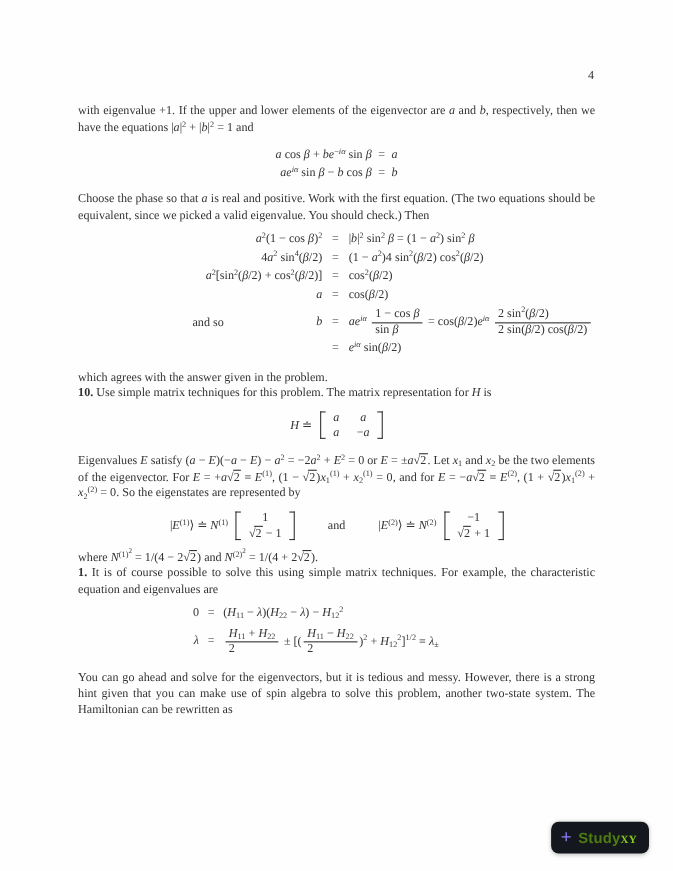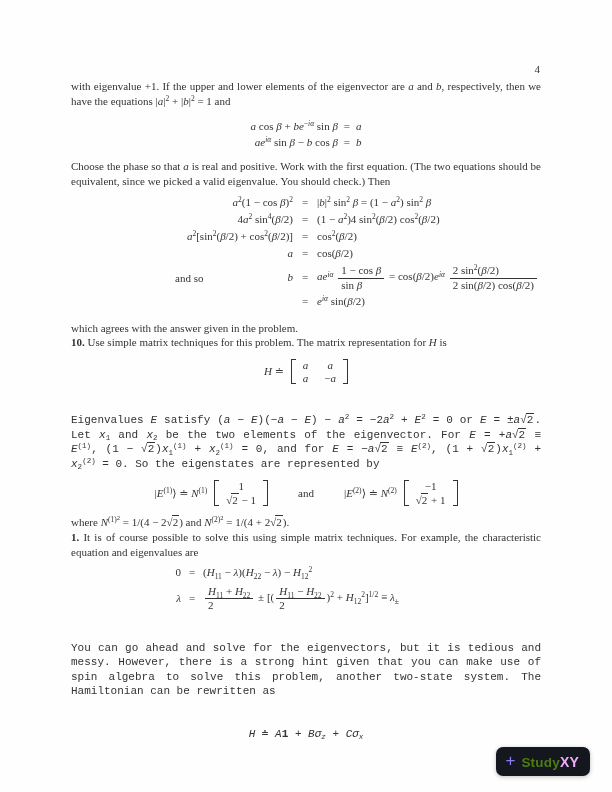--- a/index.html
+++ b/index.html
@@ -1,21 +1,21 @@
 <!DOCTYPE html>
 <html><head>
 <meta charset="utf-8">
 <style>
   html,body{margin:0;padding:0;background:#ffffff;}
   .page{
     width:612px;height:792px;position:relative;overflow:hidden;background:#fffefe;
     font-family:"Liberation Serif",serif;font-size:11px;color:#333;
   }
   .pagenum{position:absolute;top:63px;right:72px;}
-  .content{position:absolute;left:71px;top:79px;width:470px;}
+  .content{position:absolute;left:71px;top:94px;width:470px;}
   .para{text-align:justify;line-height:14.6px;}
   i{font-style:italic;}
   b{font-weight:bold;}
   sup{font-size:7.5px;line-height:0;position:relative;vertical-align:baseline;top:-4px;}
   sub{font-size:7.5px;line-height:0;position:relative;vertical-align:baseline;top:2.5px;}
   sup sup{font-size:6.5px;top:-2.5px;}
   .frac{display:inline-block;vertical-align:middle;line-height:1.2;margin:0 2px;}
   .frac .num{display:block;padding:0 3px;}
   .frac .den{display:block;border-top:1px solid #333;padding:0 3px;}
   .sqrt{white-space:nowrap;}
@@ -31,33 +31,33 @@
   .rhs{text-align:left;}
   .rowlabel{position:absolute;left:104px;top:50%;transform:translateY(-50%);}
   .eqcenter{display:flex;justify-content:center;align-items:center;}
   .matrix{display:inline-flex;align-items:stretch;margin-left:7px;}
   .brk{width:4px;border:1px solid #333;margin:1px 0;}
   .brk.l{border-right:none;}
   .brk.r{border-left:none;}
   .mcells{display:grid;justify-items:center;align-items:center;padding:1px 7px;column-gap:16px;row-gap:1px;}
   .c2{grid-template-columns:auto auto;}
   .c1{grid-template-columns:auto;}
-  .statesmid{margin:0 30px;}.mt8{margin-top:8px;}.mt9{margin-top:9px;}.mt10{margin-top:28px;font-family:Liberation Mono, monospace;}
+  .statesmid{margin:0 30px;}.mt8{margin-top:8px;}.mt9{margin-top:9px;}.mt10{margin-top:12px;}
   .mt12{margin-top:12px;}.mt13{}
   .probnum{font-weight:bold;}
   
   .badge{
     position:absolute;right:22px;bottom:16px;height:29px;
     background:#15171F;border-radius:7px;display:flex;align-items:center;
     padding:0 11px 0 9px;gap:6px;box-shadow:0 1px 4px rgba(0,0,0,0.25);
     font-family:"Liberation Sans",sans-serif;
   }
   .badge .plus{color:#8B7BF4;font-size:17px;font-weight:400;line-height:1;position:relative;top:-1px;}
   .badge .study{color:#4d7c0f;font-size:13.5px;font-weight:bold;letter-spacing:0.2px;}
-  .badge .xy{color:#f0abfc;font-size:14px;font-weight:bold;letter-spacing:0.2px;}
+  .badge .xy{color:#84cc16;font-size:10px;font-weight:bold;letter-spacing:0.2px;font-family:Liberation Serif, serif;}
 </style>
 </head>
 <body>
 
 <div class="page">
 
   <div class="pagenum">4</div>
 
   <div class="content">
 
@@ -159,23 +159,20 @@
       <div class="cell lhs">0</div>
       <div class="cell rel">=</div>
       <div class="cell rhs">(<i>H</i><sub>11</sub> − <i>λ</i>)(<i>H</i><sub>22</sub> − <i>λ</i>) − <i>H</i><sub>12</sub><sup>2</sup></div>
       <div class="cell lhs"><i>λ</i></div>
       <div class="cell rel">=</div>
       <div class="cell rhs"><span class="frac"><span class="num"><i>H</i><sub>11</sub> + <i>H</i><sub>22</sub></span><span class="den">2</span></span> ± [(<span class="frac"><span class="num"><i>H</i><sub>11</sub> − <i>H</i><sub>22</sub></span><span class="den">2</span></span>)<sup>2</sup> + <i>H</i><sub>12</sub><sup>2</sup>]<sup>1/2</sup> ≡ <i>λ</i><sub>±</sub></div>
     </div>
 
     <div class="para mt10">You can go ahead and solve for the eigenvectors, but it is tedious and messy. However, there is a strong hint given that you can make use of spin algebra to solve this problem, another two-state system. The Hamiltonian can be rewritten as</div>
 
-    <div class="eqcenter mt10">
-      <span><i>H</i> ≐ <i>A</i><b>1</b> + <i>Bσ</i><sub><i>z</i></sub> + <i>Cσ</i><sub><i>x</i></sub></span>
-    </div>
 
   </div>
 
   <div class="badge">
     <span class="plus">+</span>
     <span><span class="study">Study</span><span class="xy">XY</span></span>
   </div>
 
 </div>
 

